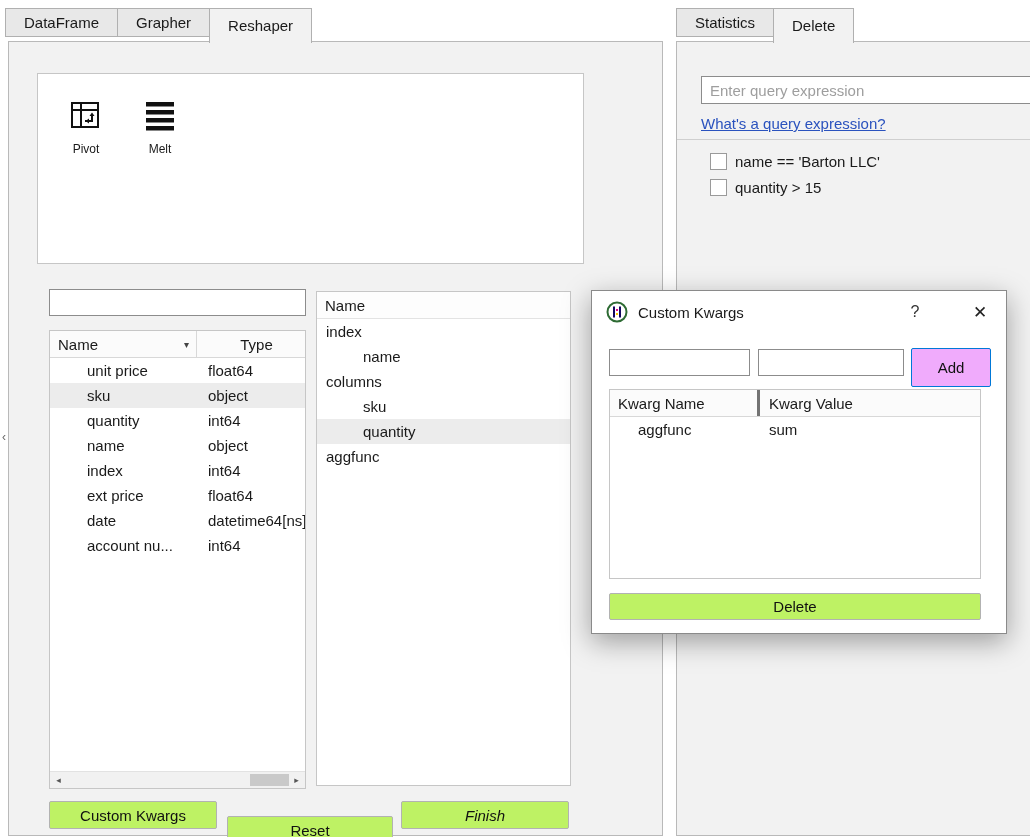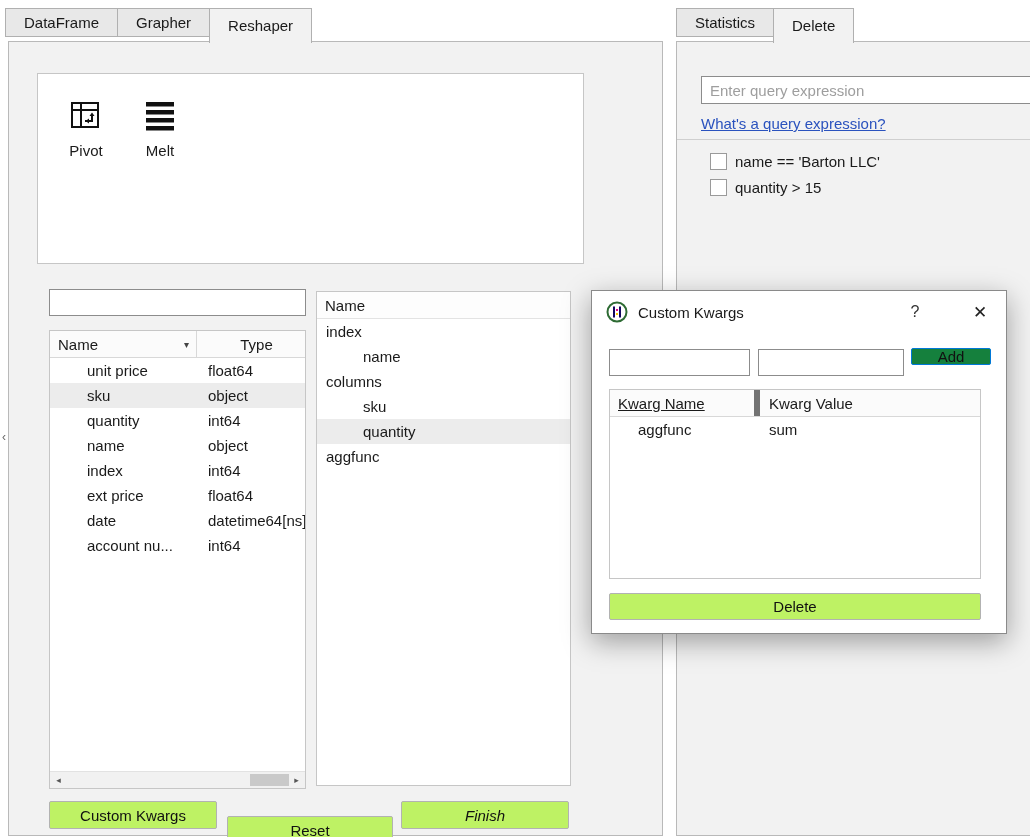--- a/index.html
+++ b/index.html
@@ -29,21 +29,21 @@
   .panel { position:absolute; top:41px; background:#f2f2f2; border:1px solid #b9b9b9; z-index:1; }
   .left-panel  { left:8px;   width:655px; height:795px; }
   .right-panel { left:676px; width:354px; height:795px; border-right:none; overflow:hidden; }
 
   
   .tools-box { position:absolute; left:28px; top:31px; width:547px; height:191px; background:#fff; border:1px solid #c6c6c6; }
   .tool { position:absolute; top:24px; width:64px; text-align:center; cursor:default; }
   .tool-pivot { left:16px; }
   .tool-melt  { left:90px; }
   .ticon { width:36px; height:36px; margin:0 auto; display:block; }
-  .tool-label { margin-top:8px; font-size:15px; }
+  .tool-label { margin-top:8px; font-size:12px; }
 
   
   .ledit {
     position:absolute; height:27px; border:1px solid #8c8c8c; background:#fff;
     padding:0 8px; font:inherit; color:#222; outline:none;
   }
   .ledit::placeholder { color:#9e9e9e; }
   .search-input { left:40px; top:247px; width:257px; }
   .query-input  { left:24px; top:34px; width:336px; height:28px; }
 
@@ -97,23 +97,23 @@
     position:absolute; left:591px; top:290px; width:416px; height:344px;
     background:#fff; border:1px solid #8a8a8a; z-index:20;
     box-shadow:0 8px 26px rgba(0,0,0,0.35);
   }
   .dtitlebar { position:absolute; left:0; top:0; right:0; height:42px; display:flex; align-items:center; padding-left:14px; }
   .dtitle { margin-left:10px; flex:1; white-space:nowrap; }
   .dhelp { width:30px; text-align:center; font-size:16px; color:#333; margin-right:30px; cursor:default; }
   .dclose { width:40px; text-align:center; font-size:17px; color:#222; margin-right:6px; cursor:default; }
   .kwarg-name-input  { left:17px;  top:58px; width:141px; }
   .kwarg-value-input { left:166px; top:58px; width:146px; }
-  .add-btn { left:319px; top:57px; width:80px; height:17px; border:1px solid #0078d7; background:#15803d; }
+  .add-btn { left:319px; top:57px; width:80px; height:39px; border:1px solid #0078d7; background:#f0abfc; }
   .ktable { position:absolute; left:17px; top:98px; width:372px; height:190px; background:#fff; border:1px solid #c6c6c6; }
-  .kname { width:150px; padding-left:8px; border-right:6px solid #737373;text-decoration:underline; }
+  .kname { width:150px; padding-left:8px; border-right:3px solid #737373; }
   .kvalue { flex:1; padding-left:9px; }
   .krow { display:flex; height:25px; align-items:center; }
   .kcell { white-space:nowrap; overflow:hidden; }
   .k-name { width:150px; padding-left:28px; }
   .k-value { flex:1; padding-left:9px; }
   .delete-btn { left:17px; top:302px; width:372px; height:27px; }
 
   
   .splitter-chevron { position:absolute; left:0px; top:428px; width:8px; height:18px; color:#666; font-size:12px; line-height:18px; text-align:center; cursor:pointer; }
 </style>

